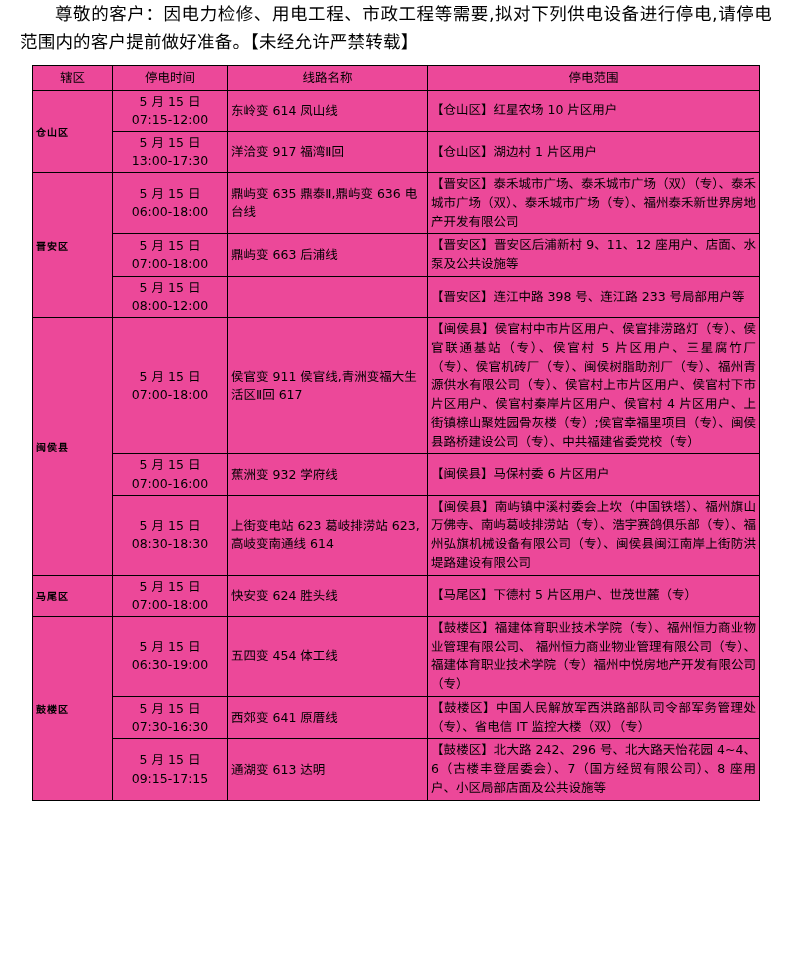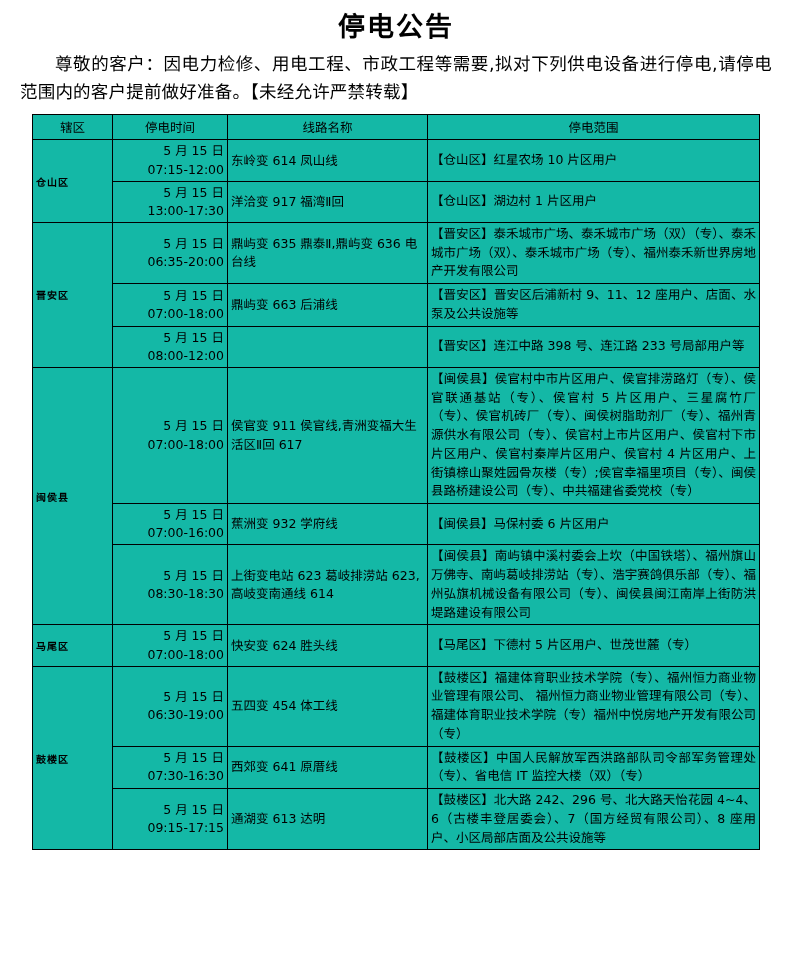--- a/index.html
+++ b/index.html
@@ -40,21 +40,21 @@
     text-justify: inter-ideograph;
     text-indent: 2em;
     color: #000;
     letter-spacing: 0.2px;
   }
   table.outage {
     border-collapse: collapse;
     width: 727px;
     margin: 0 auto;
     table-layout: fixed;
-    background: #14b8a6;
+    background: #ec4899;
   }
   table.outage th,
   table.outage td {
     border: 1px solid #000;
     padding: 2px 3px;
     vertical-align: middle;
     color: #000;
   }
   table.outage th {
     font-size: 12.5px;
@@ -68,21 +68,21 @@
   .col-line     { width: 200px; }
   .col-range    { width: 332px; }
 
   td.district {
     text-align: left;
     font-size: 10px;
     letter-spacing: 1px;
     font-weight: bold;
   }
   td.time {
-    text-align: right;
+    text-align: center;
     font-size: 12.5px;
     line-height: 1.45;
     white-space: nowrap;
   }
   td.line {
     font-size: 12.5px;
     line-height: 1.45;
   }
   td.range {
     text-align: justify;
@@ -100,21 +100,20 @@
     text-indent: 2em;
     color: #000;
     letter-spacing: 0.2px;
   }
 </style>
 </head>
 <body>
 
 <div class="page">
 
-  <h1 class="doc-title">停电公告</h1>
 
   <p class="intro">尊敬的客户：因电力检修、用电工程、市政工程等需要,拟对下列供电设备进行停电,请停电范围内的客户提前做好准备。【未经允许严禁转载】</p>
 
   <table class="outage">
     <colgroup>
       <col class="col-district">
       <col class="col-time">
       <col class="col-line">
       <col class="col-range">
     </colgroup>
@@ -141,21 +140,21 @@
             <div>5 月 15 日</div>
             <div>13:00-17:30</div>
           </td>
           <td class="line">洋洽变 917 福湾Ⅱ回</td>
           <td class="range">【仓山区】湖边村 1 片区用户</td>
         </tr>
         <tr>
           <td class="district" rowspan="3">晋安区</td>
           <td class="time">
             <div>5 月 15 日</div>
-            <div>06:35-20:00</div>
+            <div>06:00-18:00</div>
           </td>
           <td class="line">鼎屿变 635 鼎泰Ⅱ,鼎屿变 636 电台线</td>
           <td class="range">【晋安区】泰禾城市广场、泰禾城市广场（双）（专）、泰禾城市广场（双）、泰禾城市广场（专）、福州泰禾新世界房地产开发有限公司</td>
         </tr>
         <tr>
           <td class="time">
             <div>5 月 15 日</div>
             <div>07:00-18:00</div>
           </td>
           <td class="line">鼎屿变 663 后浦线</td>

